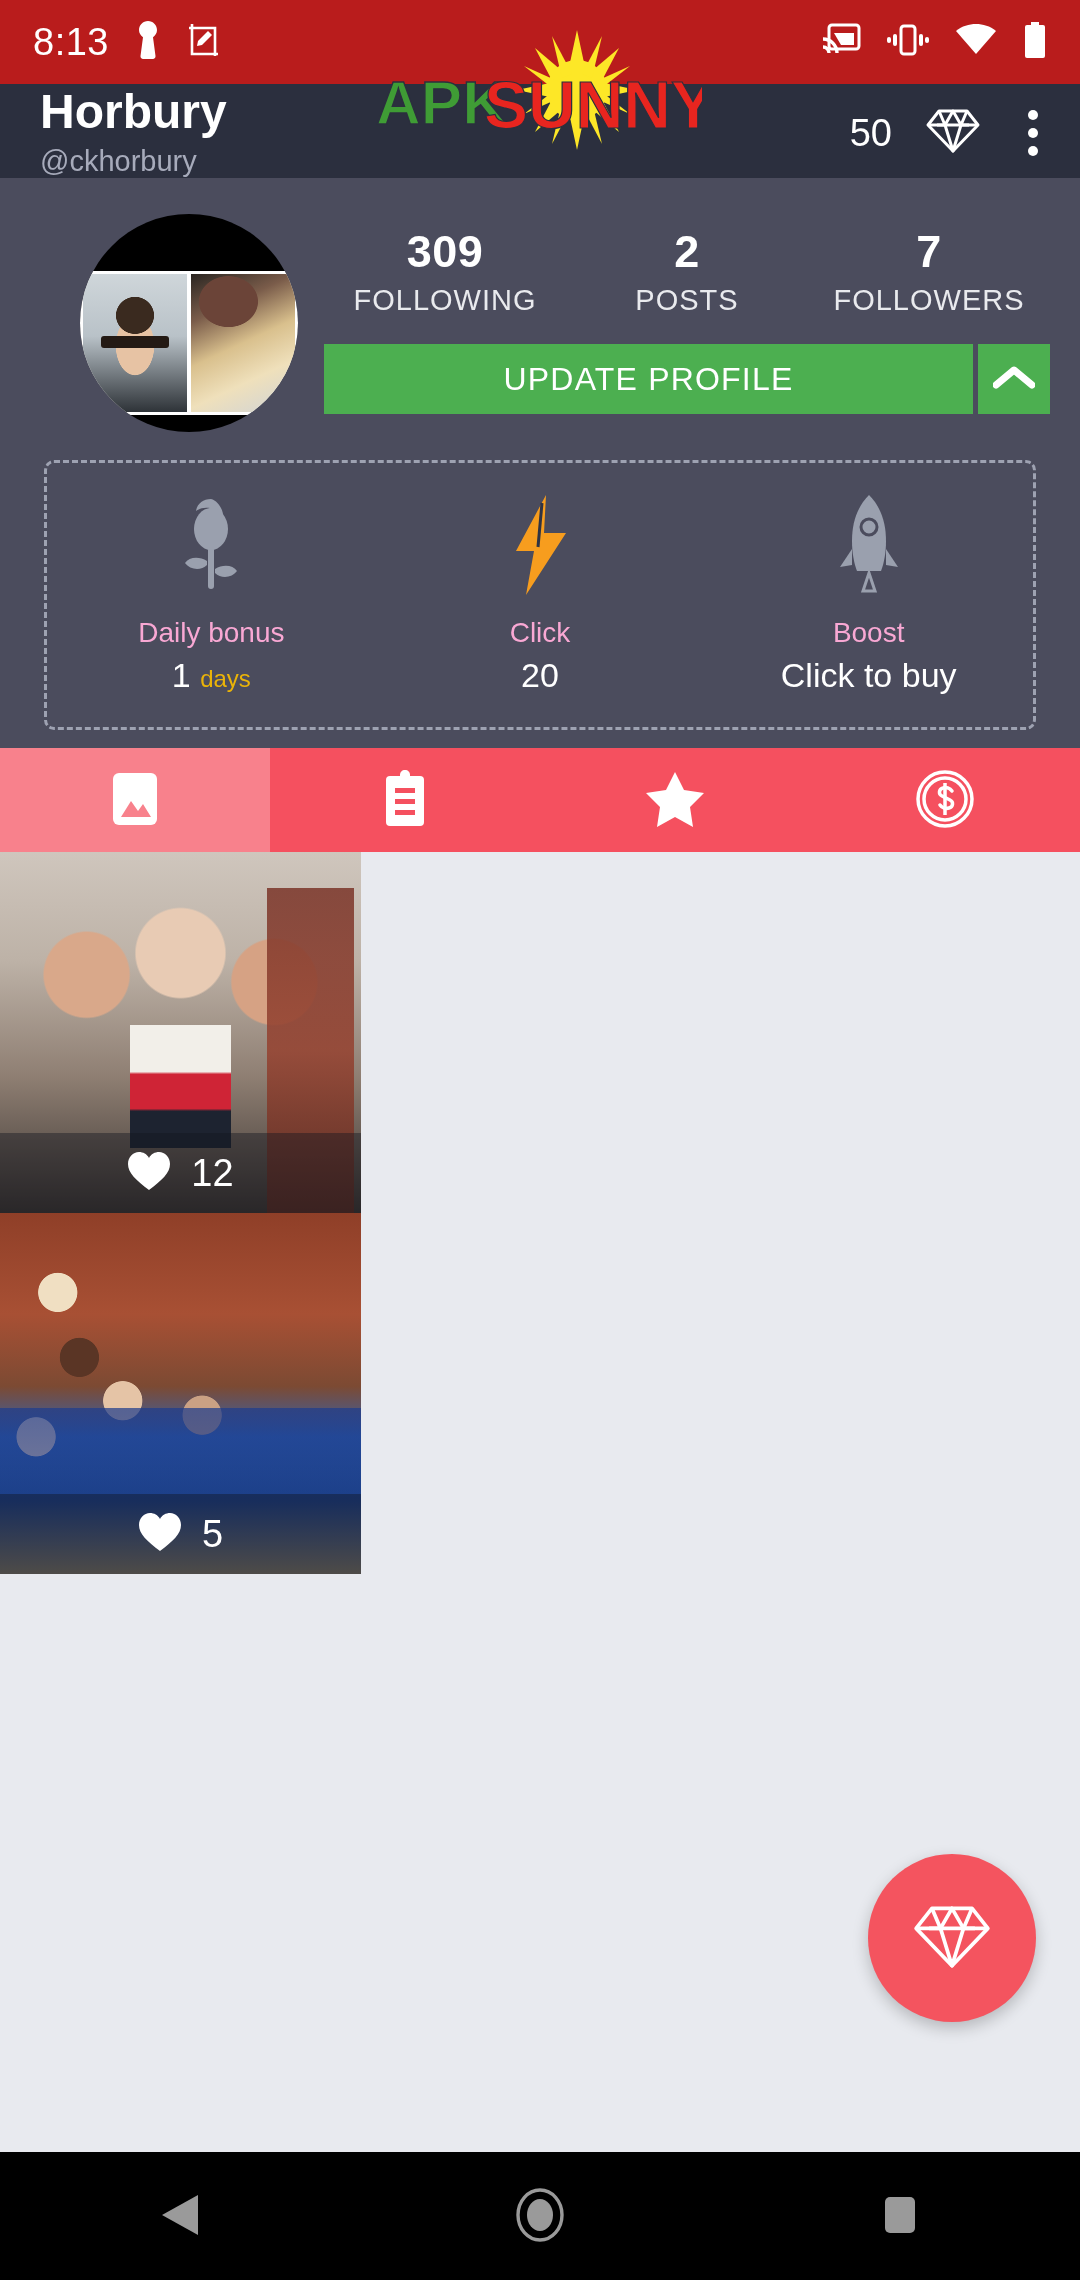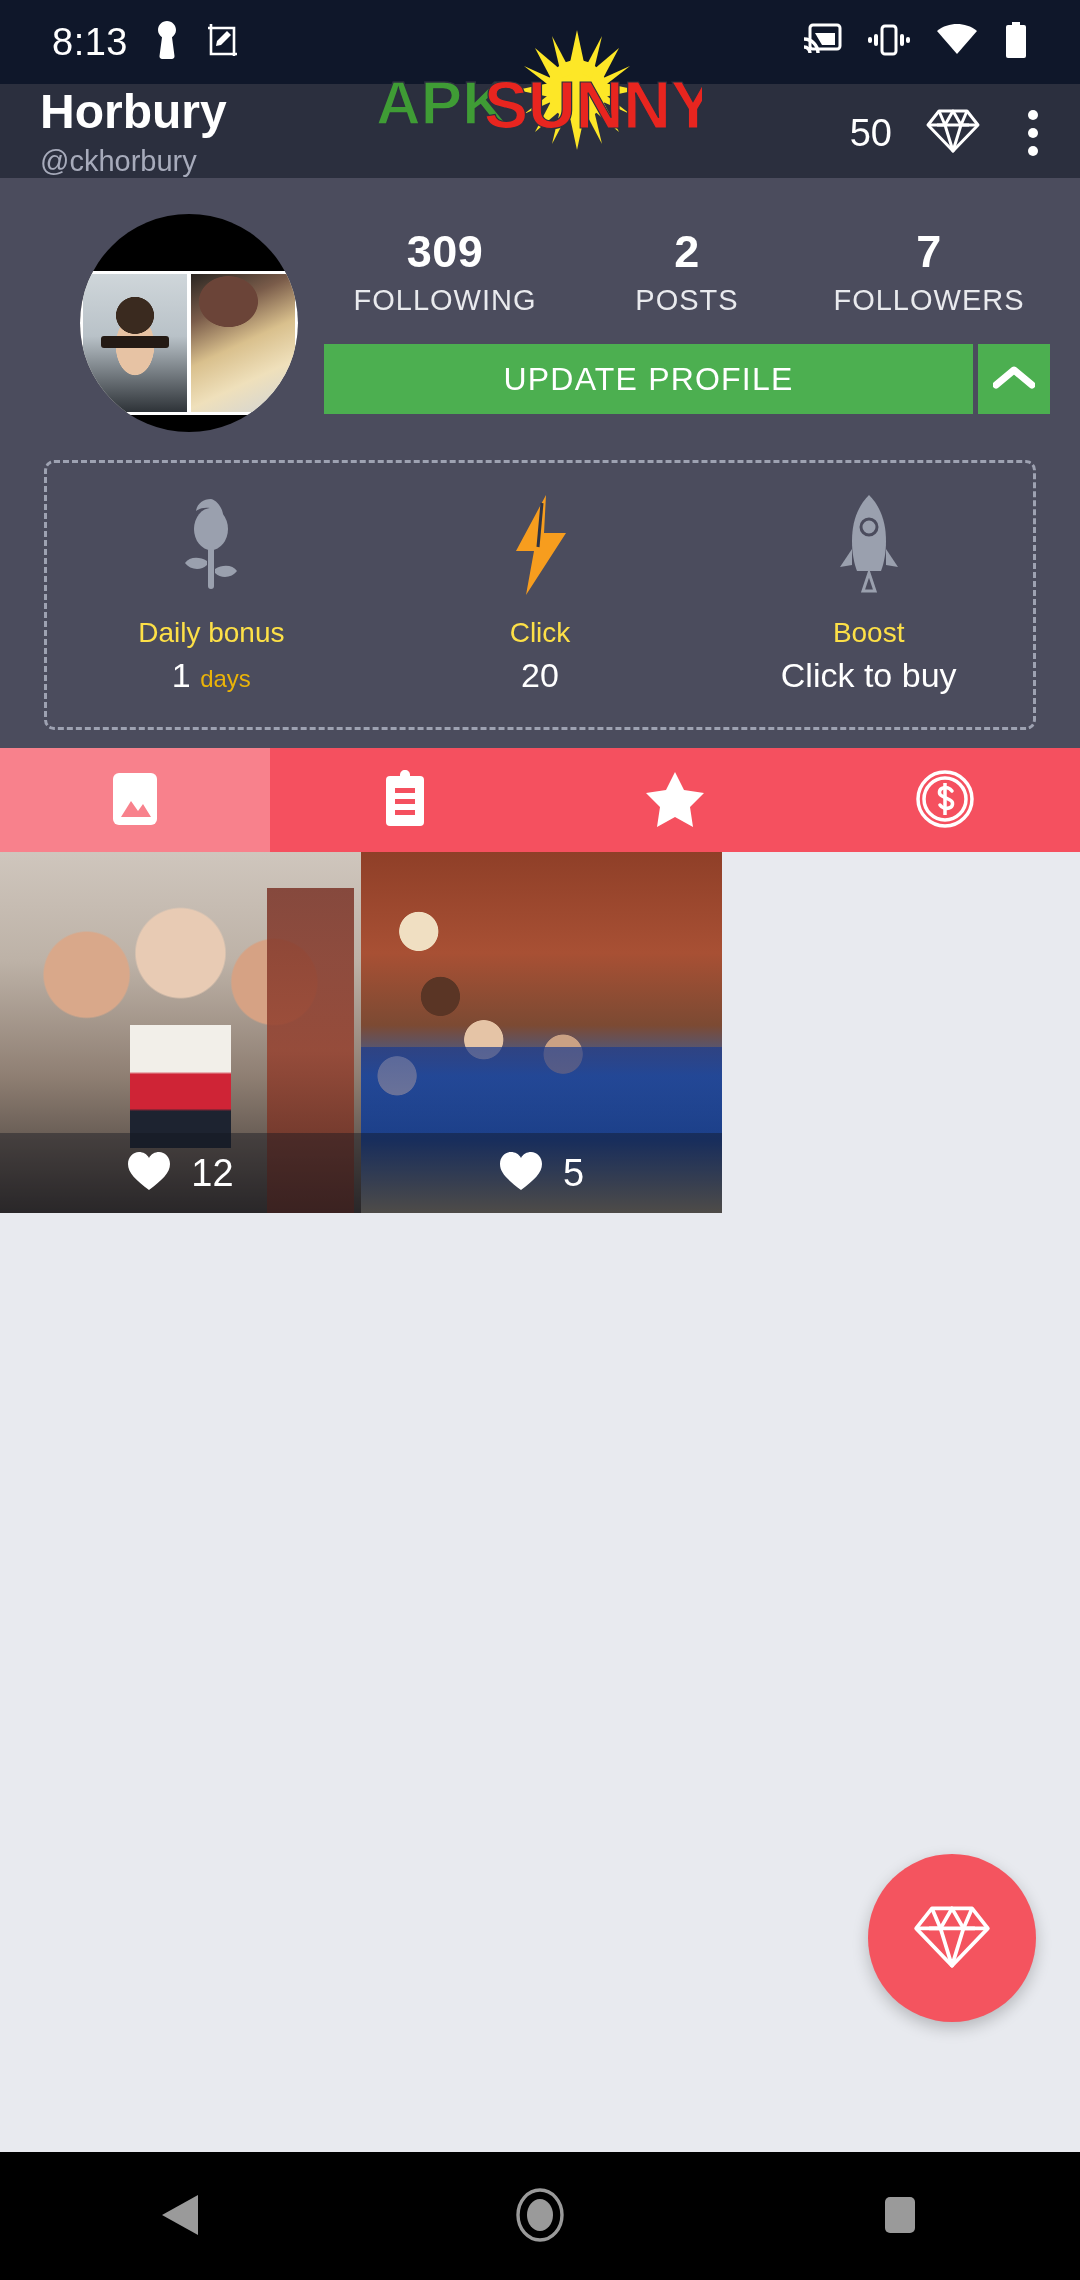--- a/index.html
+++ b/index.html
@@ -16,24 +16,24 @@
     width: 1080px;
     height: 2280px;
     overflow: hidden;
     background: #e8eaef;
   }
 
   
   .statusbar {
     position: relative;
     height: 84px;
-    background: #0f172a;
-    display: flex;
-    align-items: center;
-    padding: 0 52px;
+    background: #b91c1c;
+    display: flex;
+    align-items: center;
+    padding: 0 33px;
     box-sizing: border-box;
   }
   .sb-left { display: flex; align-items: center; gap: 26px; }
   .sb-time {
     color: #ffffff;
     font-size: 38px;
     letter-spacing: 0.5px;
   }
   .sb-right {
     margin-left: auto;
@@ -230,21 +230,21 @@
     align-items: center;
     cursor: pointer;
   }
   .bonus-icon {
     height: 112px;
     display: flex;
     align-items: center;
     justify-content: center;
   }
   .bonus-label {
-    color: #fde047;
+    color: #f9a8d4;
     font-size: 28px;
     line-height: 40px;
     margin-top: 12px;
   }
   .bonus-value {
     color: #ffffff;
     font-size: 34px;
     line-height: 44px;
   }
   .bonus-value .unit {
@@ -266,20 +266,21 @@
     cursor: pointer;
     border: none;
     background: transparent;
   }
   .tab.active { background: #f8818c; }
 
   
   .grid {
     display: flex;
     background: #e8eaef;
+    flex-direction: column;
   }
   .cell {
     width: 361px;
     height: 361px;
     position: relative;
     overflow: hidden;
     cursor: pointer;
   }
   .cell-1 {
     background:

